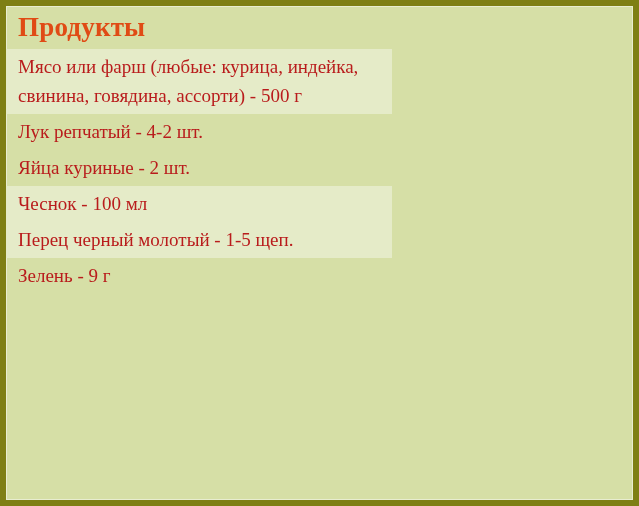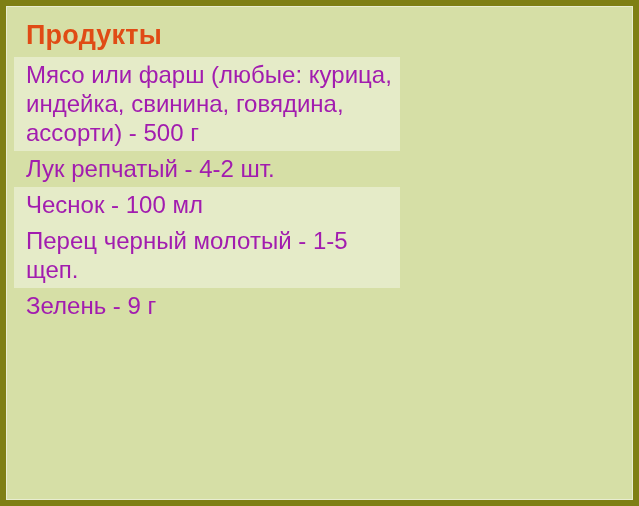--- a/index.html
+++ b/index.html
@@ -24,22 +24,23 @@
     border: 6px solid #7e7f14;
     outline: 1px solid #e8edd0;
     outline-offset: -7px;
   }
 
   .panel-inner {
     position: relative;
     width: 100%;
     height: 100%;
     box-sizing: border-box;
-    padding: 8px;
+    padding: 0;
     overflow: hidden;
+    font-family: Liberation Serif, serif;
   }
 
   
   .title {
     color: #e04b15;
     font-size: 27px;
     font-weight: bold;
     line-height: 30px;
     padding: 6px 0 0 12px;
     letter-spacing: 0.2px;
@@ -51,40 +52,41 @@
     list-style: none;
     margin: 7px 0 0 0;
     padding: 0;
   }
 
   .ing-item {
     position: relative;
     box-sizing: border-box;
     width: 386px;
     padding: 3px 6px 4px 12px;
-    font-size: 24px;
+    font-size: 19px;
     line-height: 29px;
-    color: #a21caf;
+    color: #b91c1c;
     background: transparent;
   }
 
   .ing-item.alt {
     background: #e5ebc8;
   }
 </style>
 </head>
 <body>
 
 <div class="panel">
   <div class="panel-inner">
 
     <div class="title">Продукты</div>
 
     <ul class="ing-list">
         <li class="ing-item alt">Мясо или фарш (любые: курица, индейка, свинина, говядина, ассорти) - 500 г</li>
         <li class="ing-item">Лук репчатый - 4-2 шт.</li>
+        <li class="ing-item">Яйца куриные - 2 шт.</li>
         <li class="ing-item alt">Чеснок - 100 мл</li>
         <li class="ing-item alt">Перец черный молотый - 1-5 щеп.</li>
         <li class="ing-item">Зелень - 9 г</li>
       </ul>
 
   </div>
 </div>
 
 </body></html>

